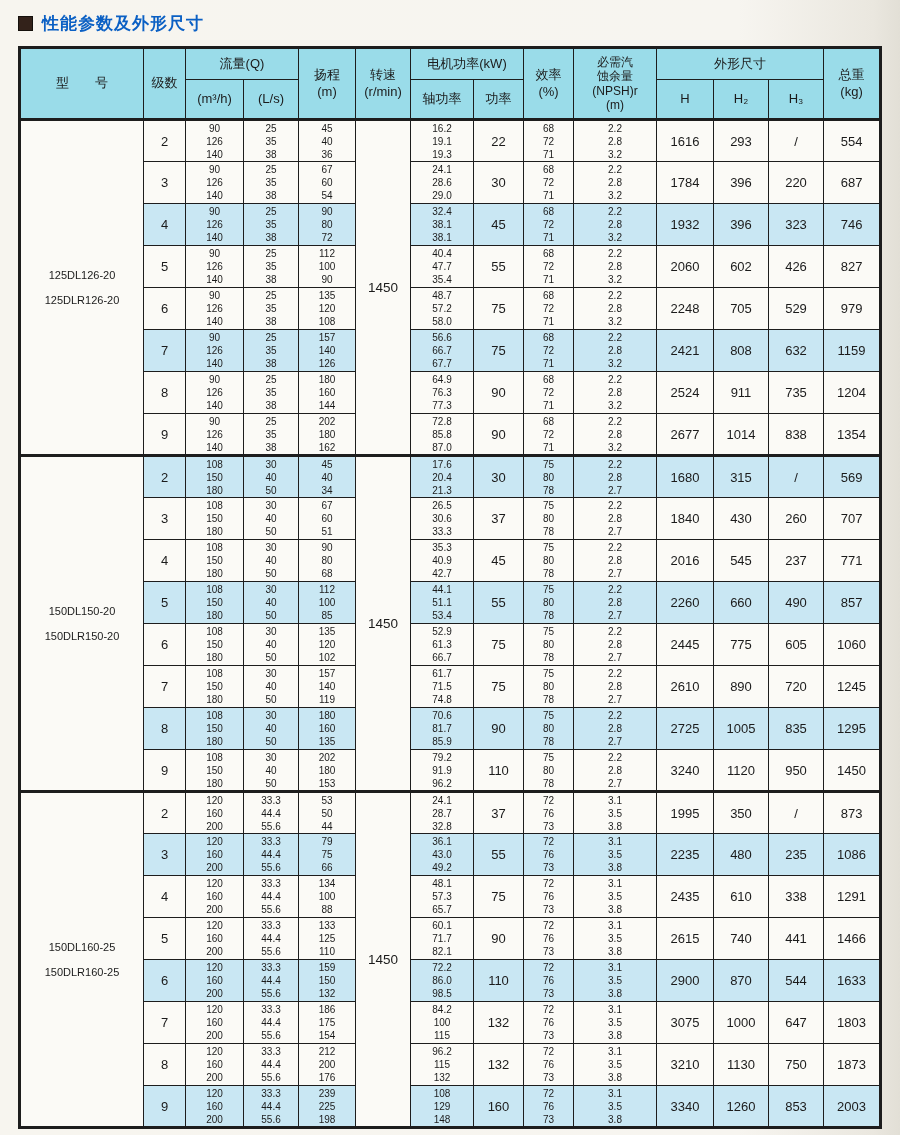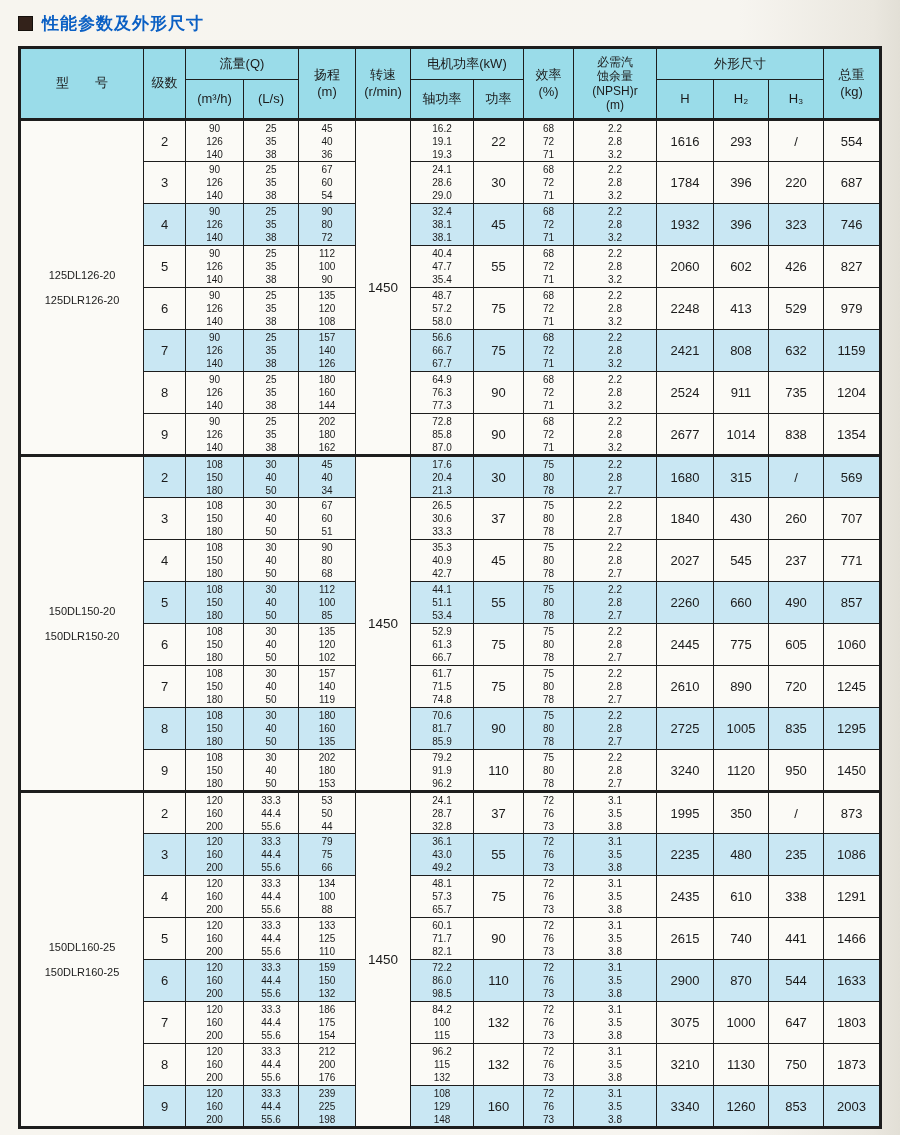--- a/index.html
+++ b/index.html
@@ -260,21 +260,21 @@
 57.2
 58.0</td>
           <td class="single">75</td>
           <td class="multi">68
 72
 71</td>
           <td class="multi">2.2
 2.8
 3.2</td>
           <td class="single">2248</td>
-          <td class="single">413</td>
+          <td class="single">705</td>
           <td class="single">529</td>
           <td class="single">979</td>
         </tr>
         <tr>
           <td class="single hl">7</td>
           <td class="multi hl">90
 126
 140</td>
           <td class="multi hl">25
 35
@@ -418,21 +418,21 @@
           <td class="multi">35.3
 40.9
 42.7</td>
           <td class="single">45</td>
           <td class="multi">75
 80
 78</td>
           <td class="multi">2.2
 2.8
 2.7</td>
-          <td class="single">2027</td>
+          <td class="single">2016</td>
           <td class="single">545</td>
           <td class="single">237</td>
           <td class="single">771</td>
         </tr>
         <tr>
           <td class="single hl">5</td>
           <td class="multi hl">108
 150
 180</td>
           <td class="multi hl">30

